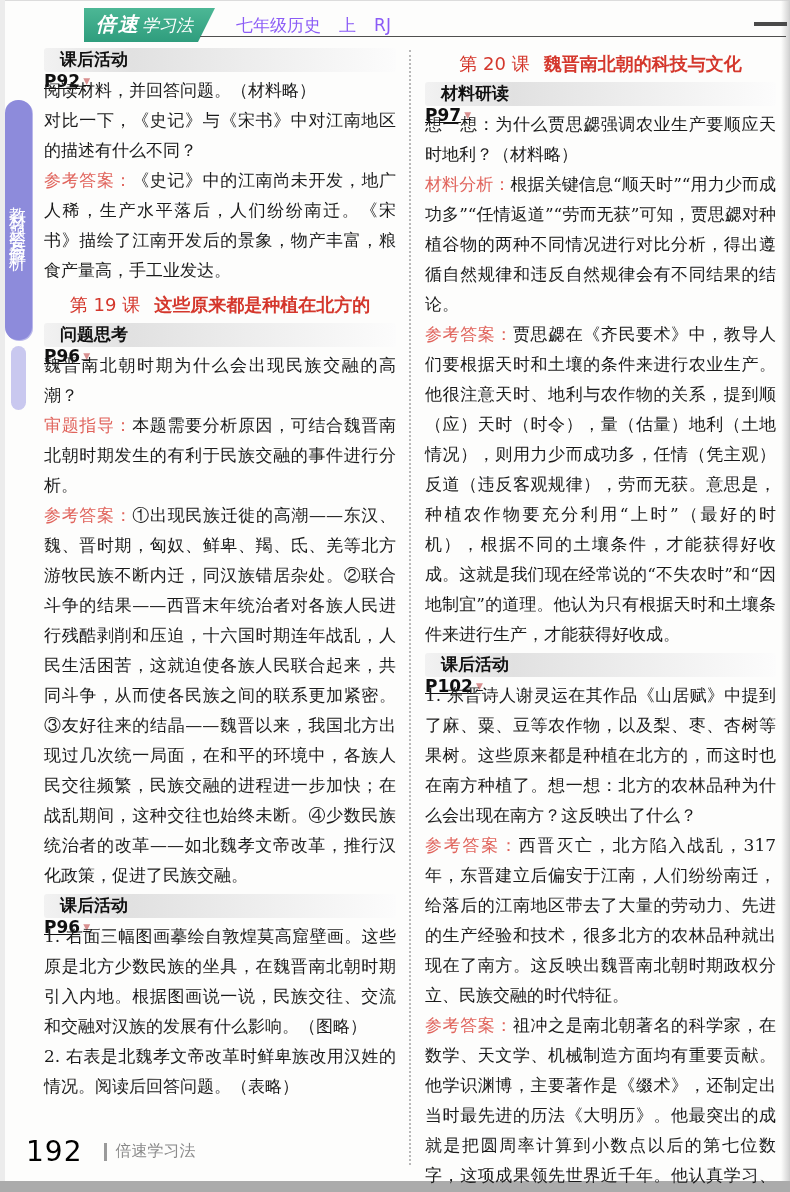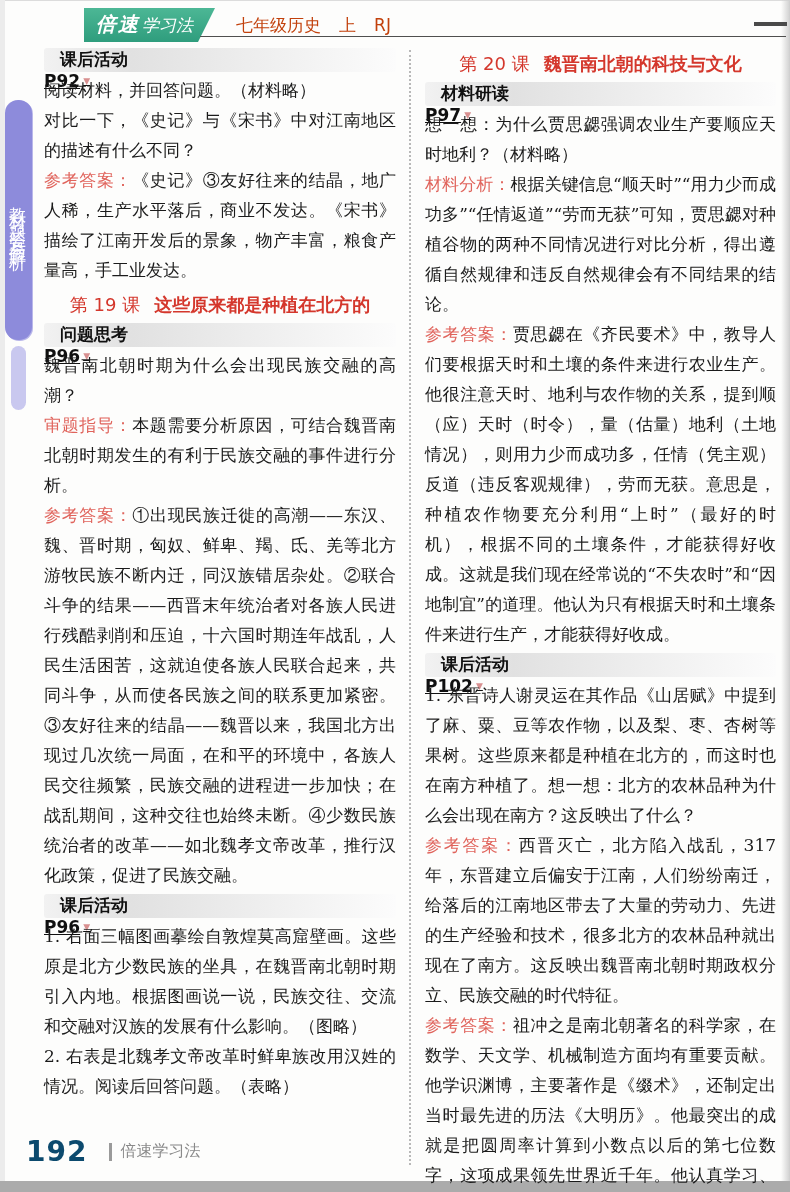--- a/index.html
+++ b/index.html
@@ -19,21 +19,21 @@
   .header { position:absolute; top:8px; left:84px; right:0; height:32px; }
   .logo {
     display:inline-block; vertical-align:middle;
     background: linear-gradient(#4cb795, #2f9d7d);
     color:#fff; font-style:italic; font-size:17px;
     padding: 3px 22px 4px 12px;
     clip-path: polygon(0 0, 100% 0, 87% 100%, 0 100%);
     font-family:"DejaVu Sans","Liberation Sans",sans-serif;
   }
   .logo .logo-bold { font-weight:bold; font-size:20px; letter-spacing:2px; margin-right:2px; }
-  .header-sub { display:inline-block; vertical-align:middle; margin-left:16px; font-size:17px; color:#c2410c; font-family:"DejaVu Sans","Liberation Sans",sans-serif; }
+  .header-sub { display:inline-block; vertical-align:middle; margin-left:16px; font-size:17px; color:#8b5cf6; font-family:"DejaVu Sans","Liberation Sans",sans-serif; }
   .header-sub b { font-weight:normal; margin-left:18px; }
   .header-rule { position:absolute; left:116px; right:4px; top:28px; border-top:1.5px solid #4f4f4f; }
   .corner-dash { position:absolute; top:22px; right:3px; width:33px; height:4px; background:#4a4a4a; }
 
   
   .side-tab {
     position:absolute; left:5px; top:100px; width:27px; height:240px;
     background:#8d8bdb; border-radius:13px;
     display:flex; align-items:center; justify-content:center;
     box-shadow: 1px 1px 0 #b9b7ea;
@@ -63,21 +63,21 @@
   }
   .secbar .lbl { font-weight:bold; font-size:17px; padding-left:16px; color:#101010; font-family:"DejaVu Sans","Liberation Sans",sans-serif; }
   .secbar .pg  { font-weight:bold; font-size:17px; color:#101010; display:flex; align-items:center; font-family:"DejaVu Sans","Liberation Sans",sans-serif;text-decoration:underline; }
   .secbar .tri { color:#d89090; font-size:9px; margin-left:3px; padding-right:2px; }
 
   .lesson { text-align:center; font-size:18px; line-height:26px; margin:7px 0 5px; color:#d4372c; font-family:"DejaVu Sans","Liberation Sans",sans-serif; }
   .lesson .num { margin-right:14px; }
   .lesson .ttl { font-weight:bold; }
 
   .footer { position:absolute; left:26px; bottom:24px; display:flex; align-items:center; }
-  .pagenum  { font-size:28px; font-weight:bold; color:#0c4a6e; font-family:"DejaVu Sans","Liberation Sans",sans-serif; letter-spacing:1px; }
+  .pagenum  { font-size:28px; font-weight:normal; color:#000000; font-family:"DejaVu Sans","Liberation Sans",sans-serif; letter-spacing:1px; }
   .brandbar { width:3px; height:18px; background:#9a9a9a; margin:0 8px 0 22px; }
   .brand    { font-size:16px; color:#8a8a8a; font-family:"DejaVu Sans","Liberation Sans",sans-serif; }
 </style>
 </head>
 <body>
 
 <div class="page">
   <div class="scan-left"></div>
   <div class="scan-right"></div>
   <div class="scan-bottom"></div>
@@ -100,21 +100,21 @@
     <div class="col col-left">
       <div class="secbar">
         <span class="lbl">课后活动</span>
         <span class="pg">
             <span>P92</span>
             <span class="tri">▼</span>
           </span>
       </div>
       <p class="para">阅读材料，并回答问题。（材料略）</p>
       <p class="para">对比一下，《史记》与《宋书》中对江南地区的描述有什么不同？</p>
-      <p class="para"><span class="red">参考答案：</span><span>《史记》③友好往来的结晶，地广人稀，生产水平落后，商业不发达。《宋书》描绘了江南开发后的景象，物产丰富，粮食产量高，手工业发达。</span></p>
+      <p class="para"><span class="red">参考答案：</span><span>《史记》中的江南尚未开发，地广人稀，生产水平落后，人们纷纷南迁。《宋书》描绘了江南开发后的景象，物产丰富，粮食产量高，手工业发达。</span></p>
 
       <div class="lesson">
         <span class="num">第 19 课</span><span class="ttl">这些原来都是种植在北方的</span>
       </div>
 
       <div class="secbar">
         <span class="lbl">问题思考</span>
         <span class="pg">
             <span>P96</span>
             <span class="tri">▼</span>

